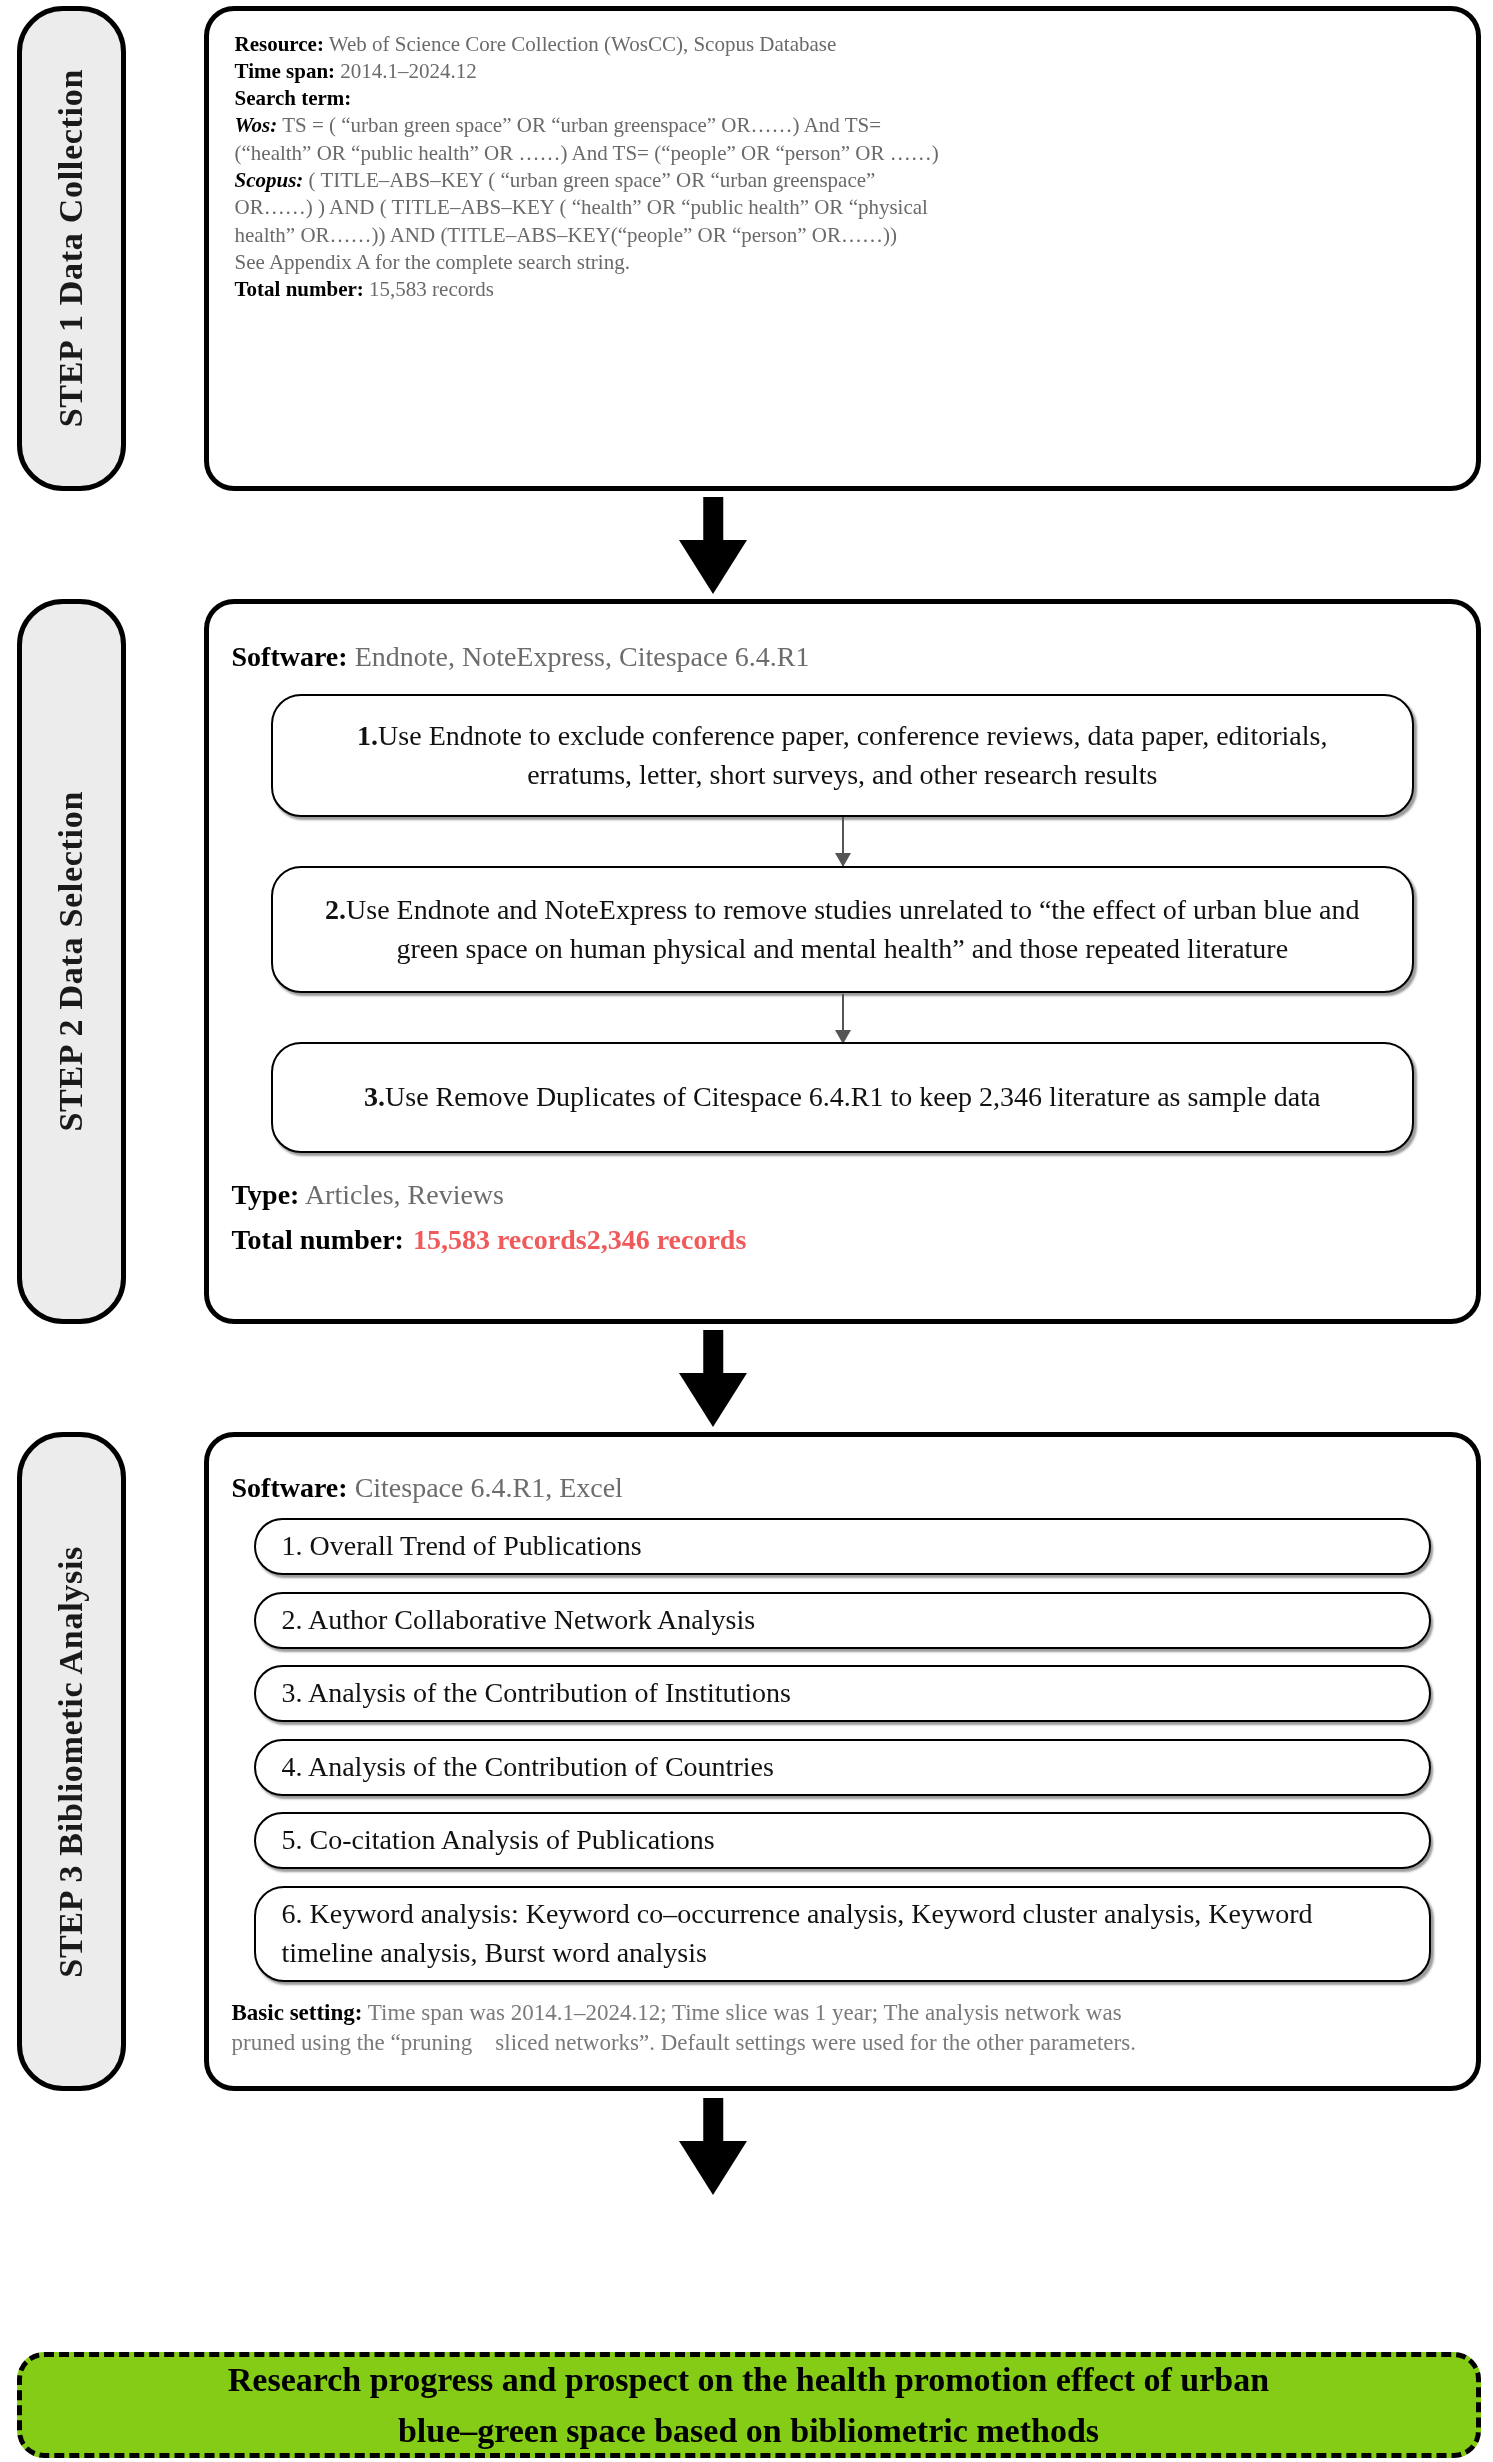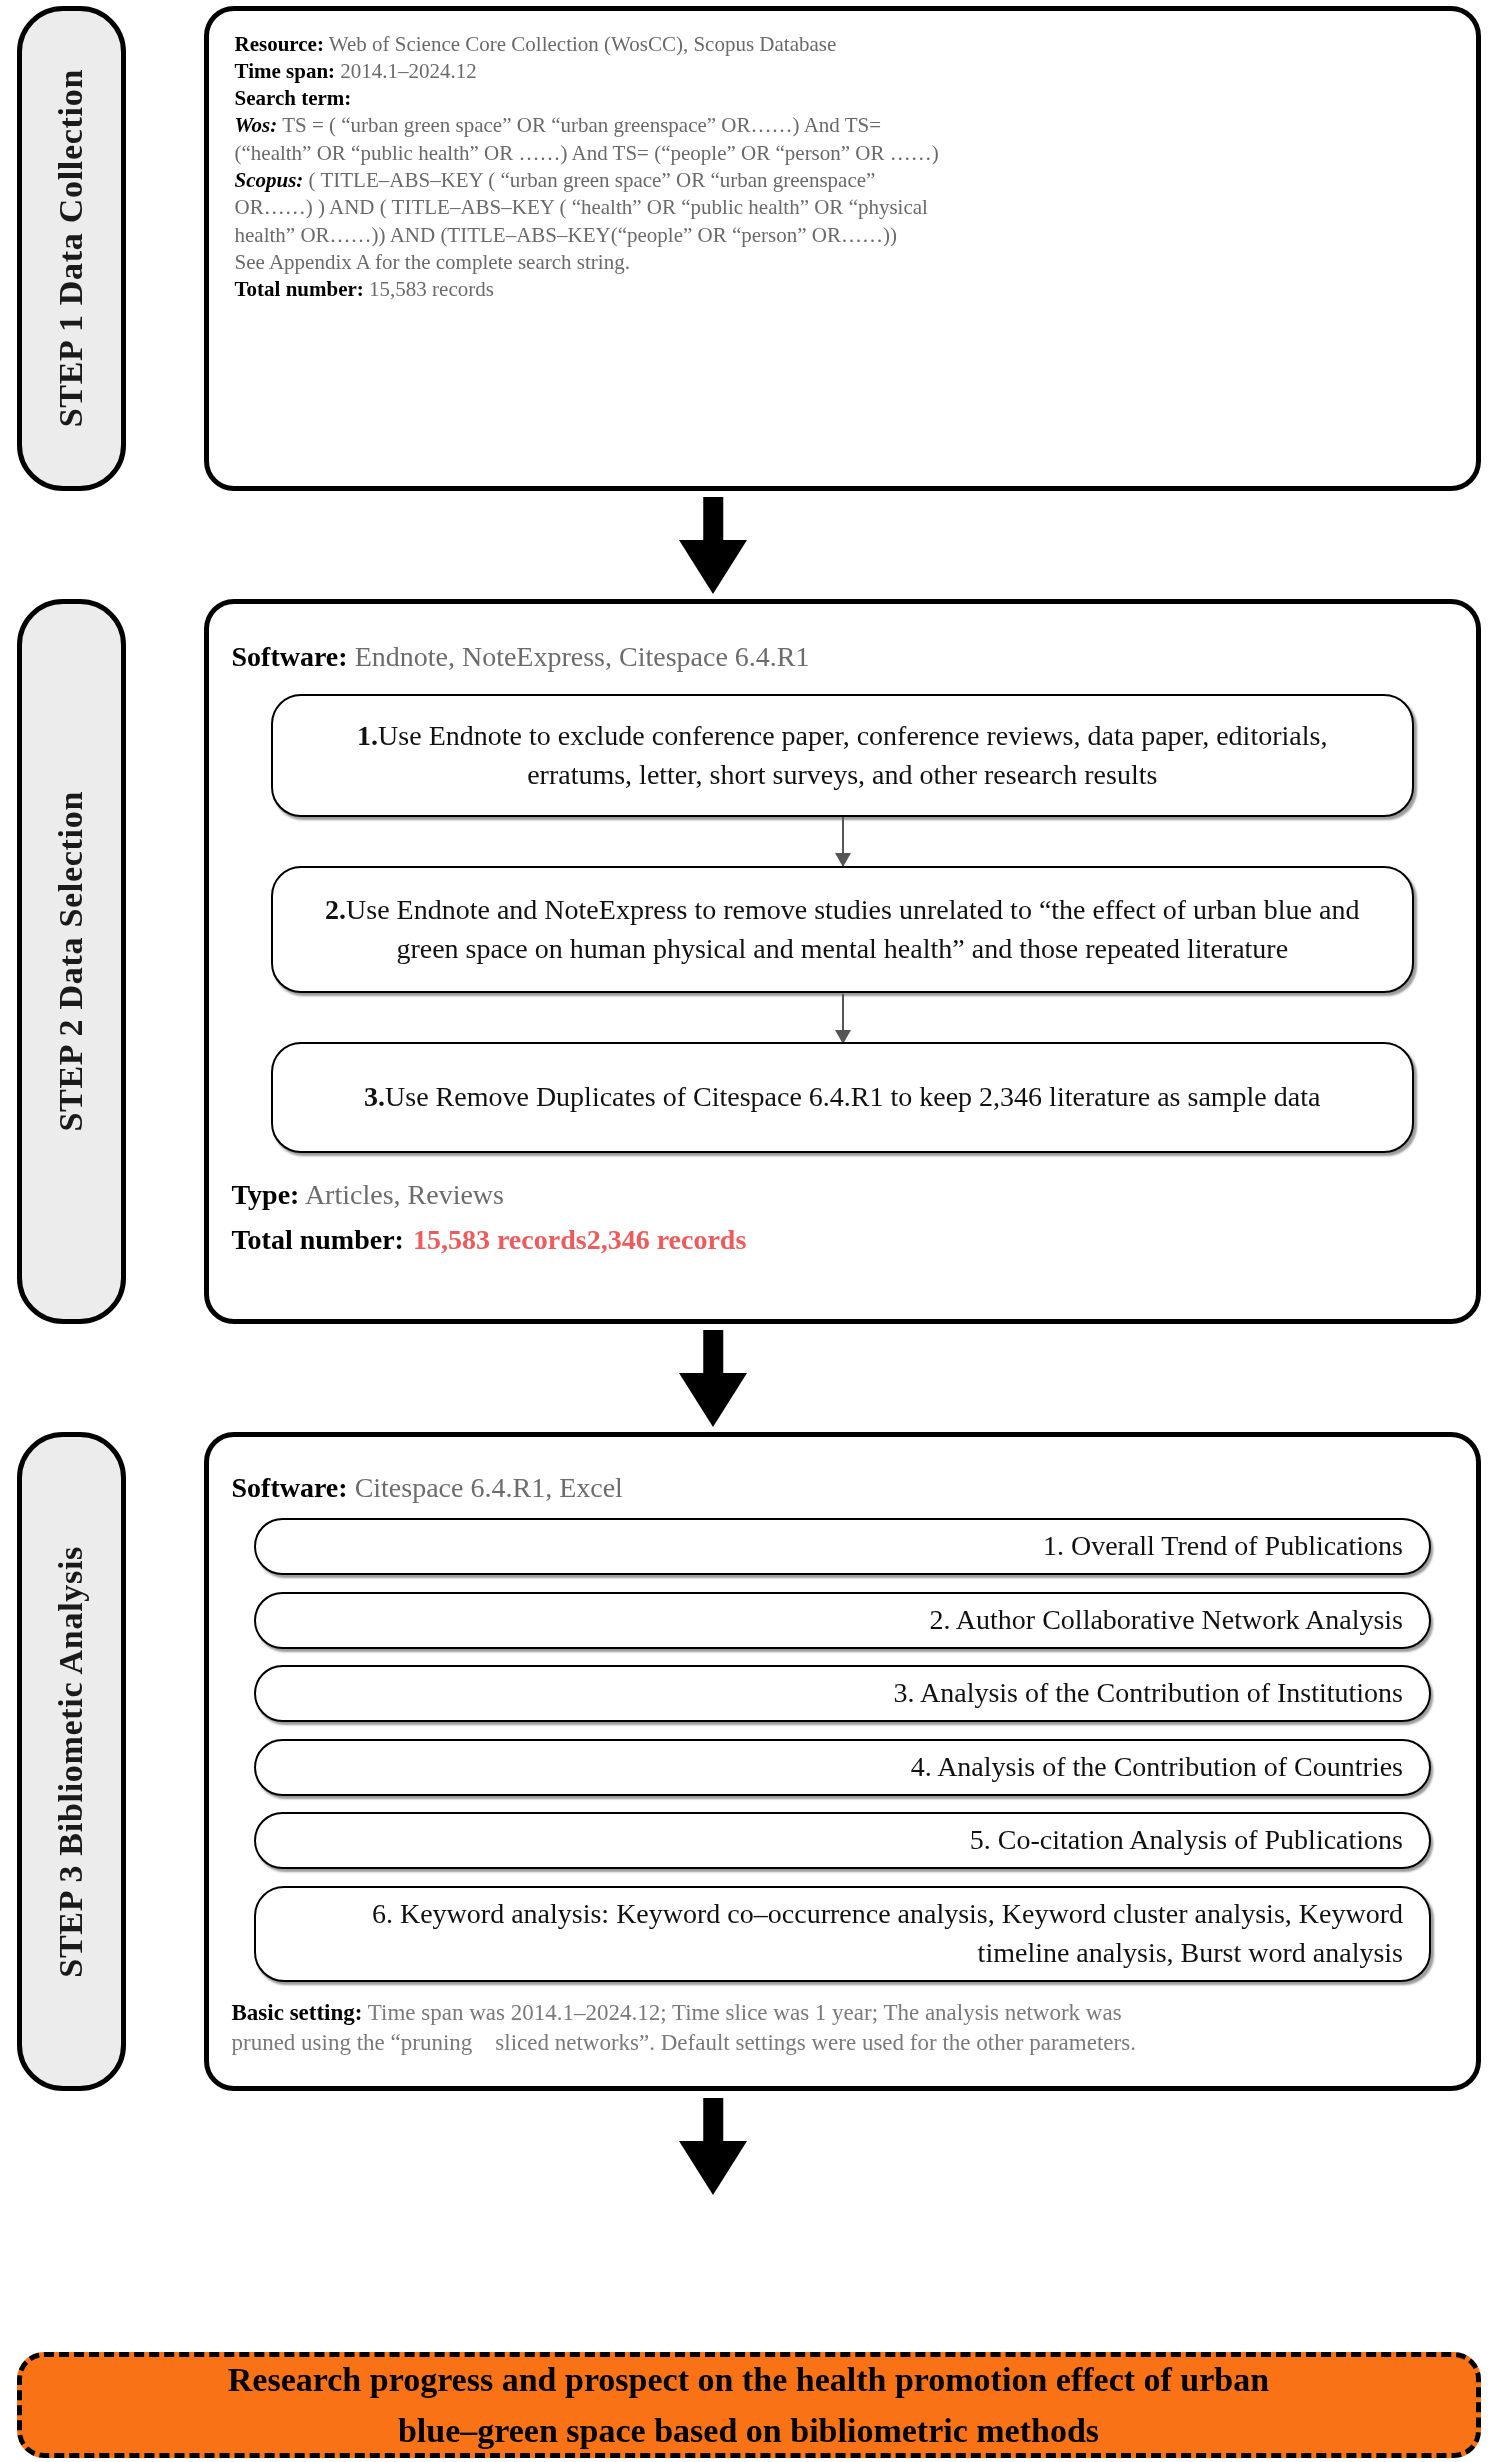--- a/index.html
+++ b/index.html
@@ -90,23 +90,22 @@
   }
   .subbox .txt {
     font-size: 28px;
     line-height: 1.38;
     text-align: center;
     color: #111;
   }
   .subbox .txt b { font-weight: bold; }
 
   .subbox.left .txt {
-    text-align: right;
+    text-align: left;
     width: 100%;
-    margin-left: 34px;
   }
   .subbox.left { justify-content: flex-start; padding: 7.5px 25.5px; }
 
   
   .thin-arrow {
     position: absolute;
     width: 2.2px;
     background: #555;
   }
   .thin-arrow::after {
@@ -188,21 +187,21 @@
     font-size: 25px;
     color: #5c5c5c;
     white-space: nowrap;
   }
 
   
   .conclusion {
     position: absolute;
     left: 16.5px;
     right: 13.5px;
-    background: #f97316;
+    background: #84cc16;
     border: 5.2px dashed #000;
     border-radius: 27px;
     box-sizing: border-box;
     display: flex;
     align-items: center;
     justify-content: center;
     text-align: center;
   }
   .conclusion .ctxt {
     font-size: 34px;

